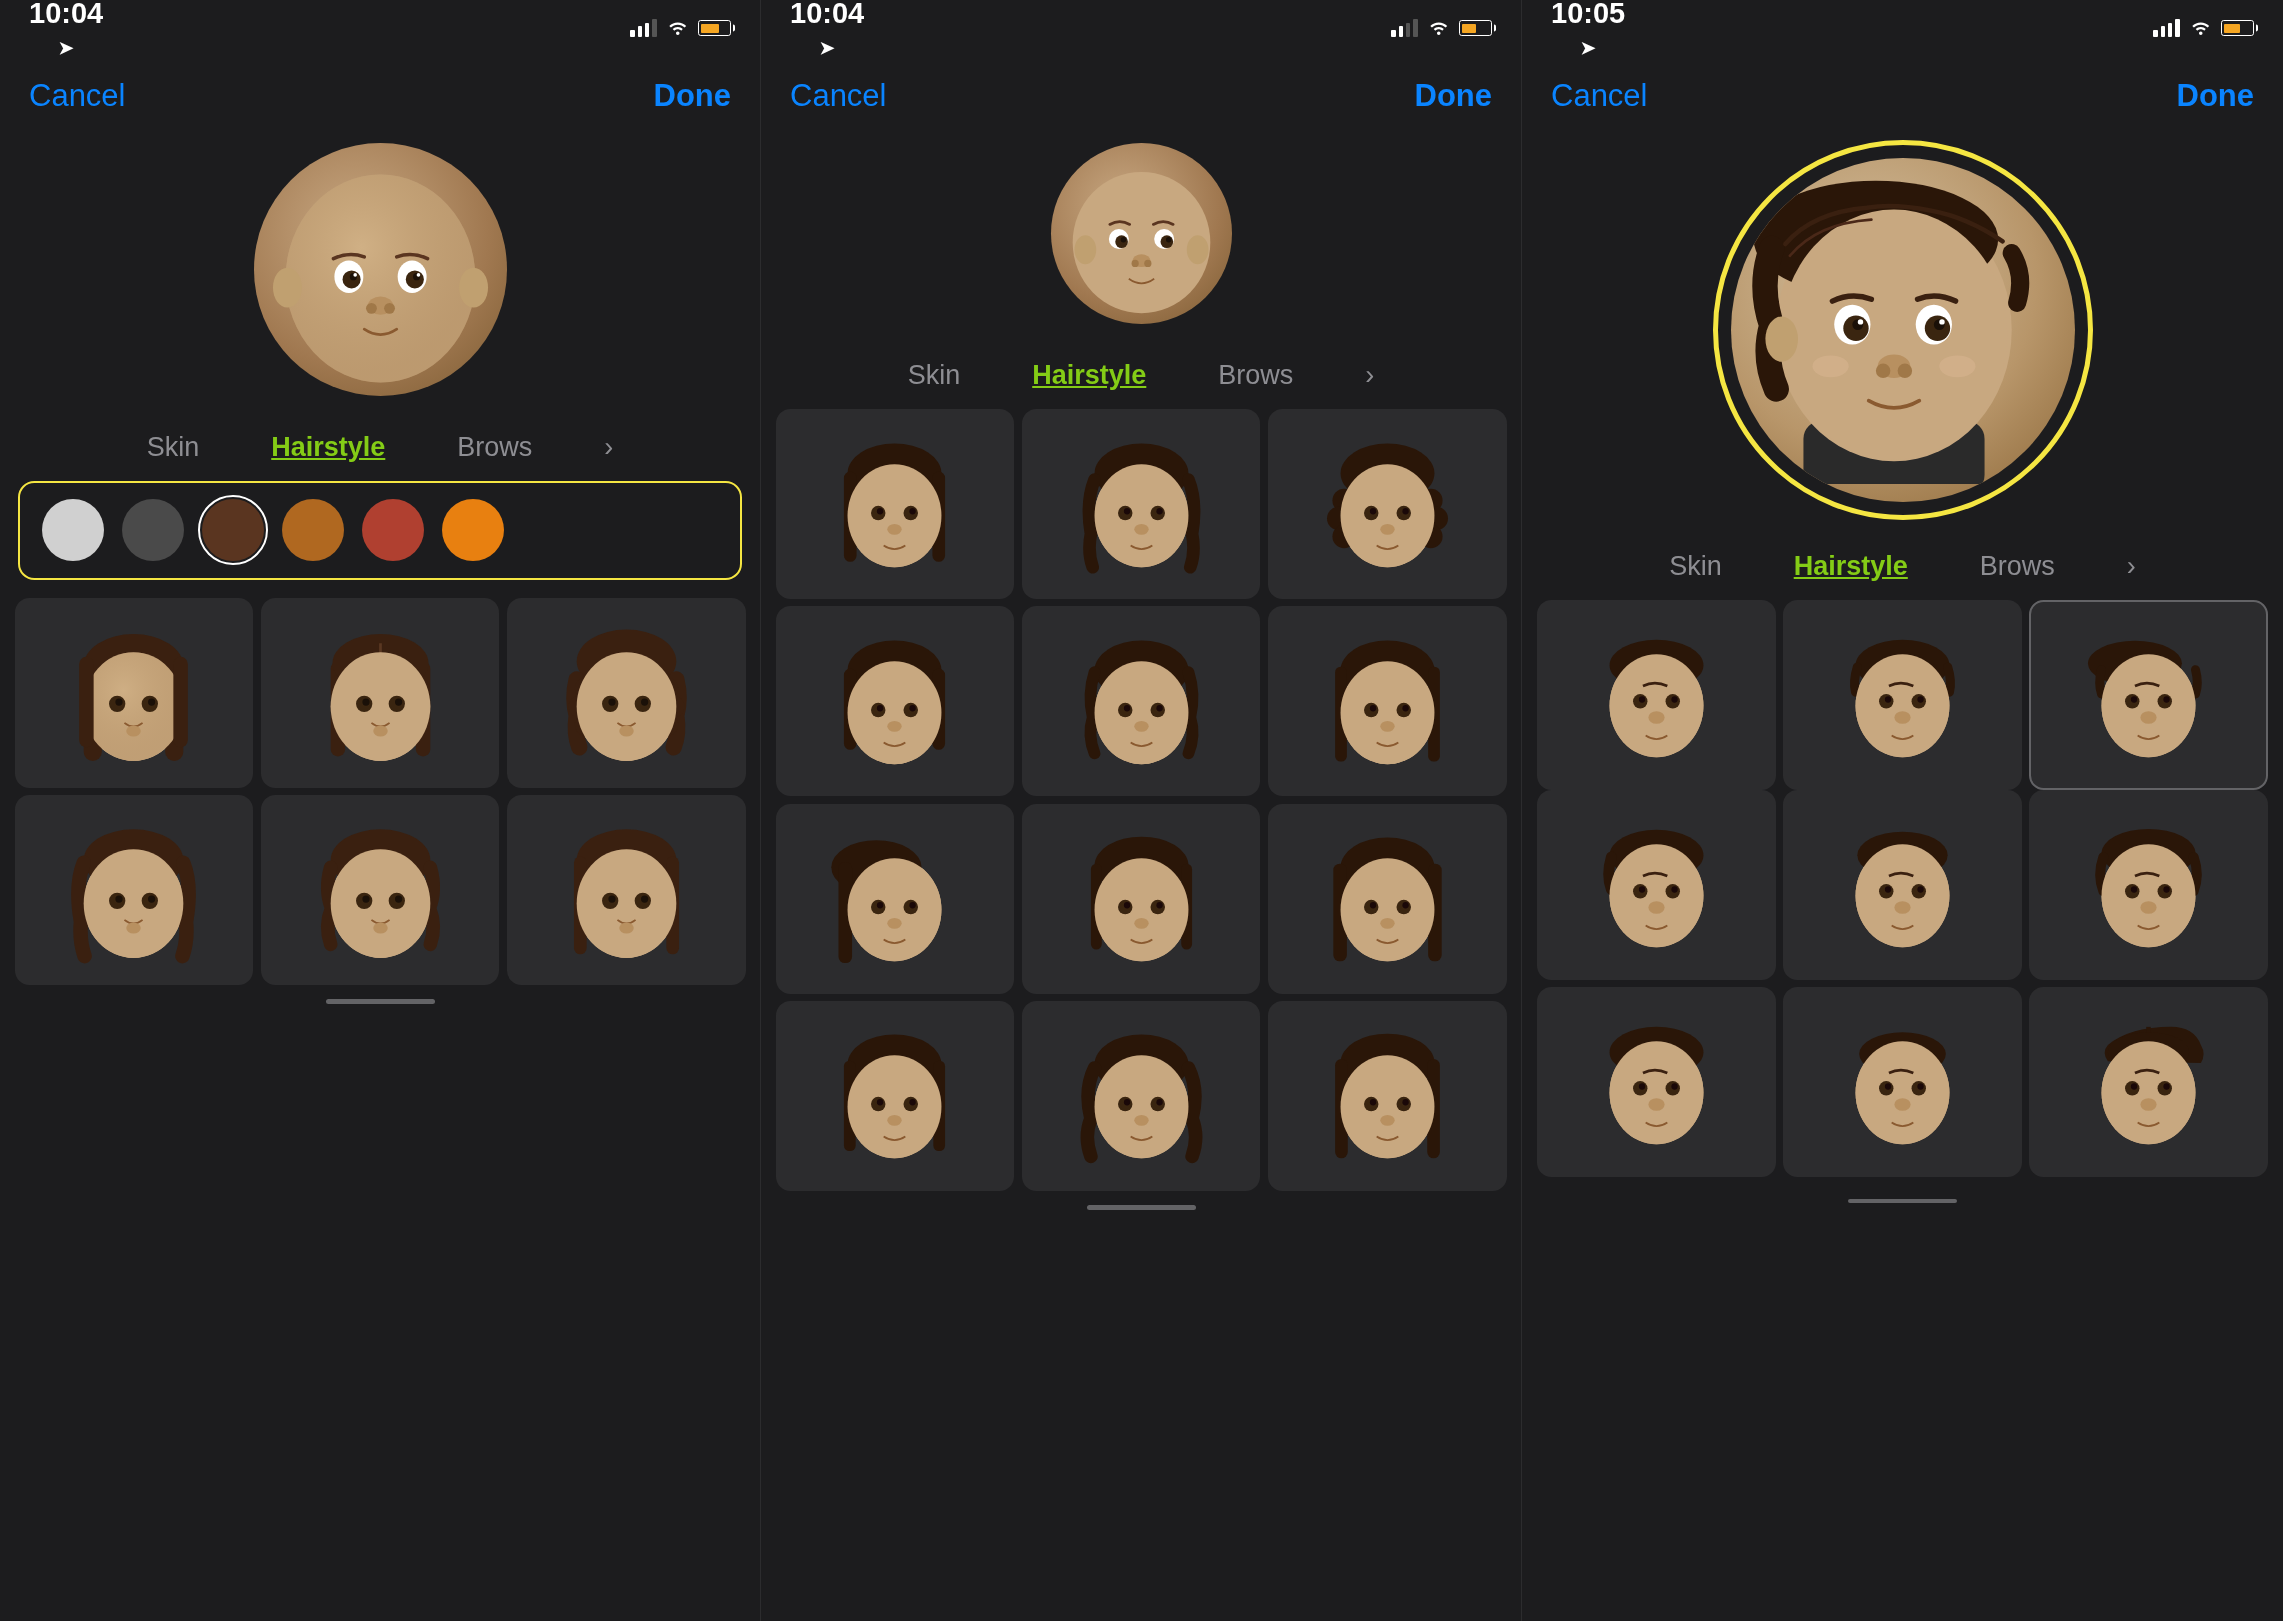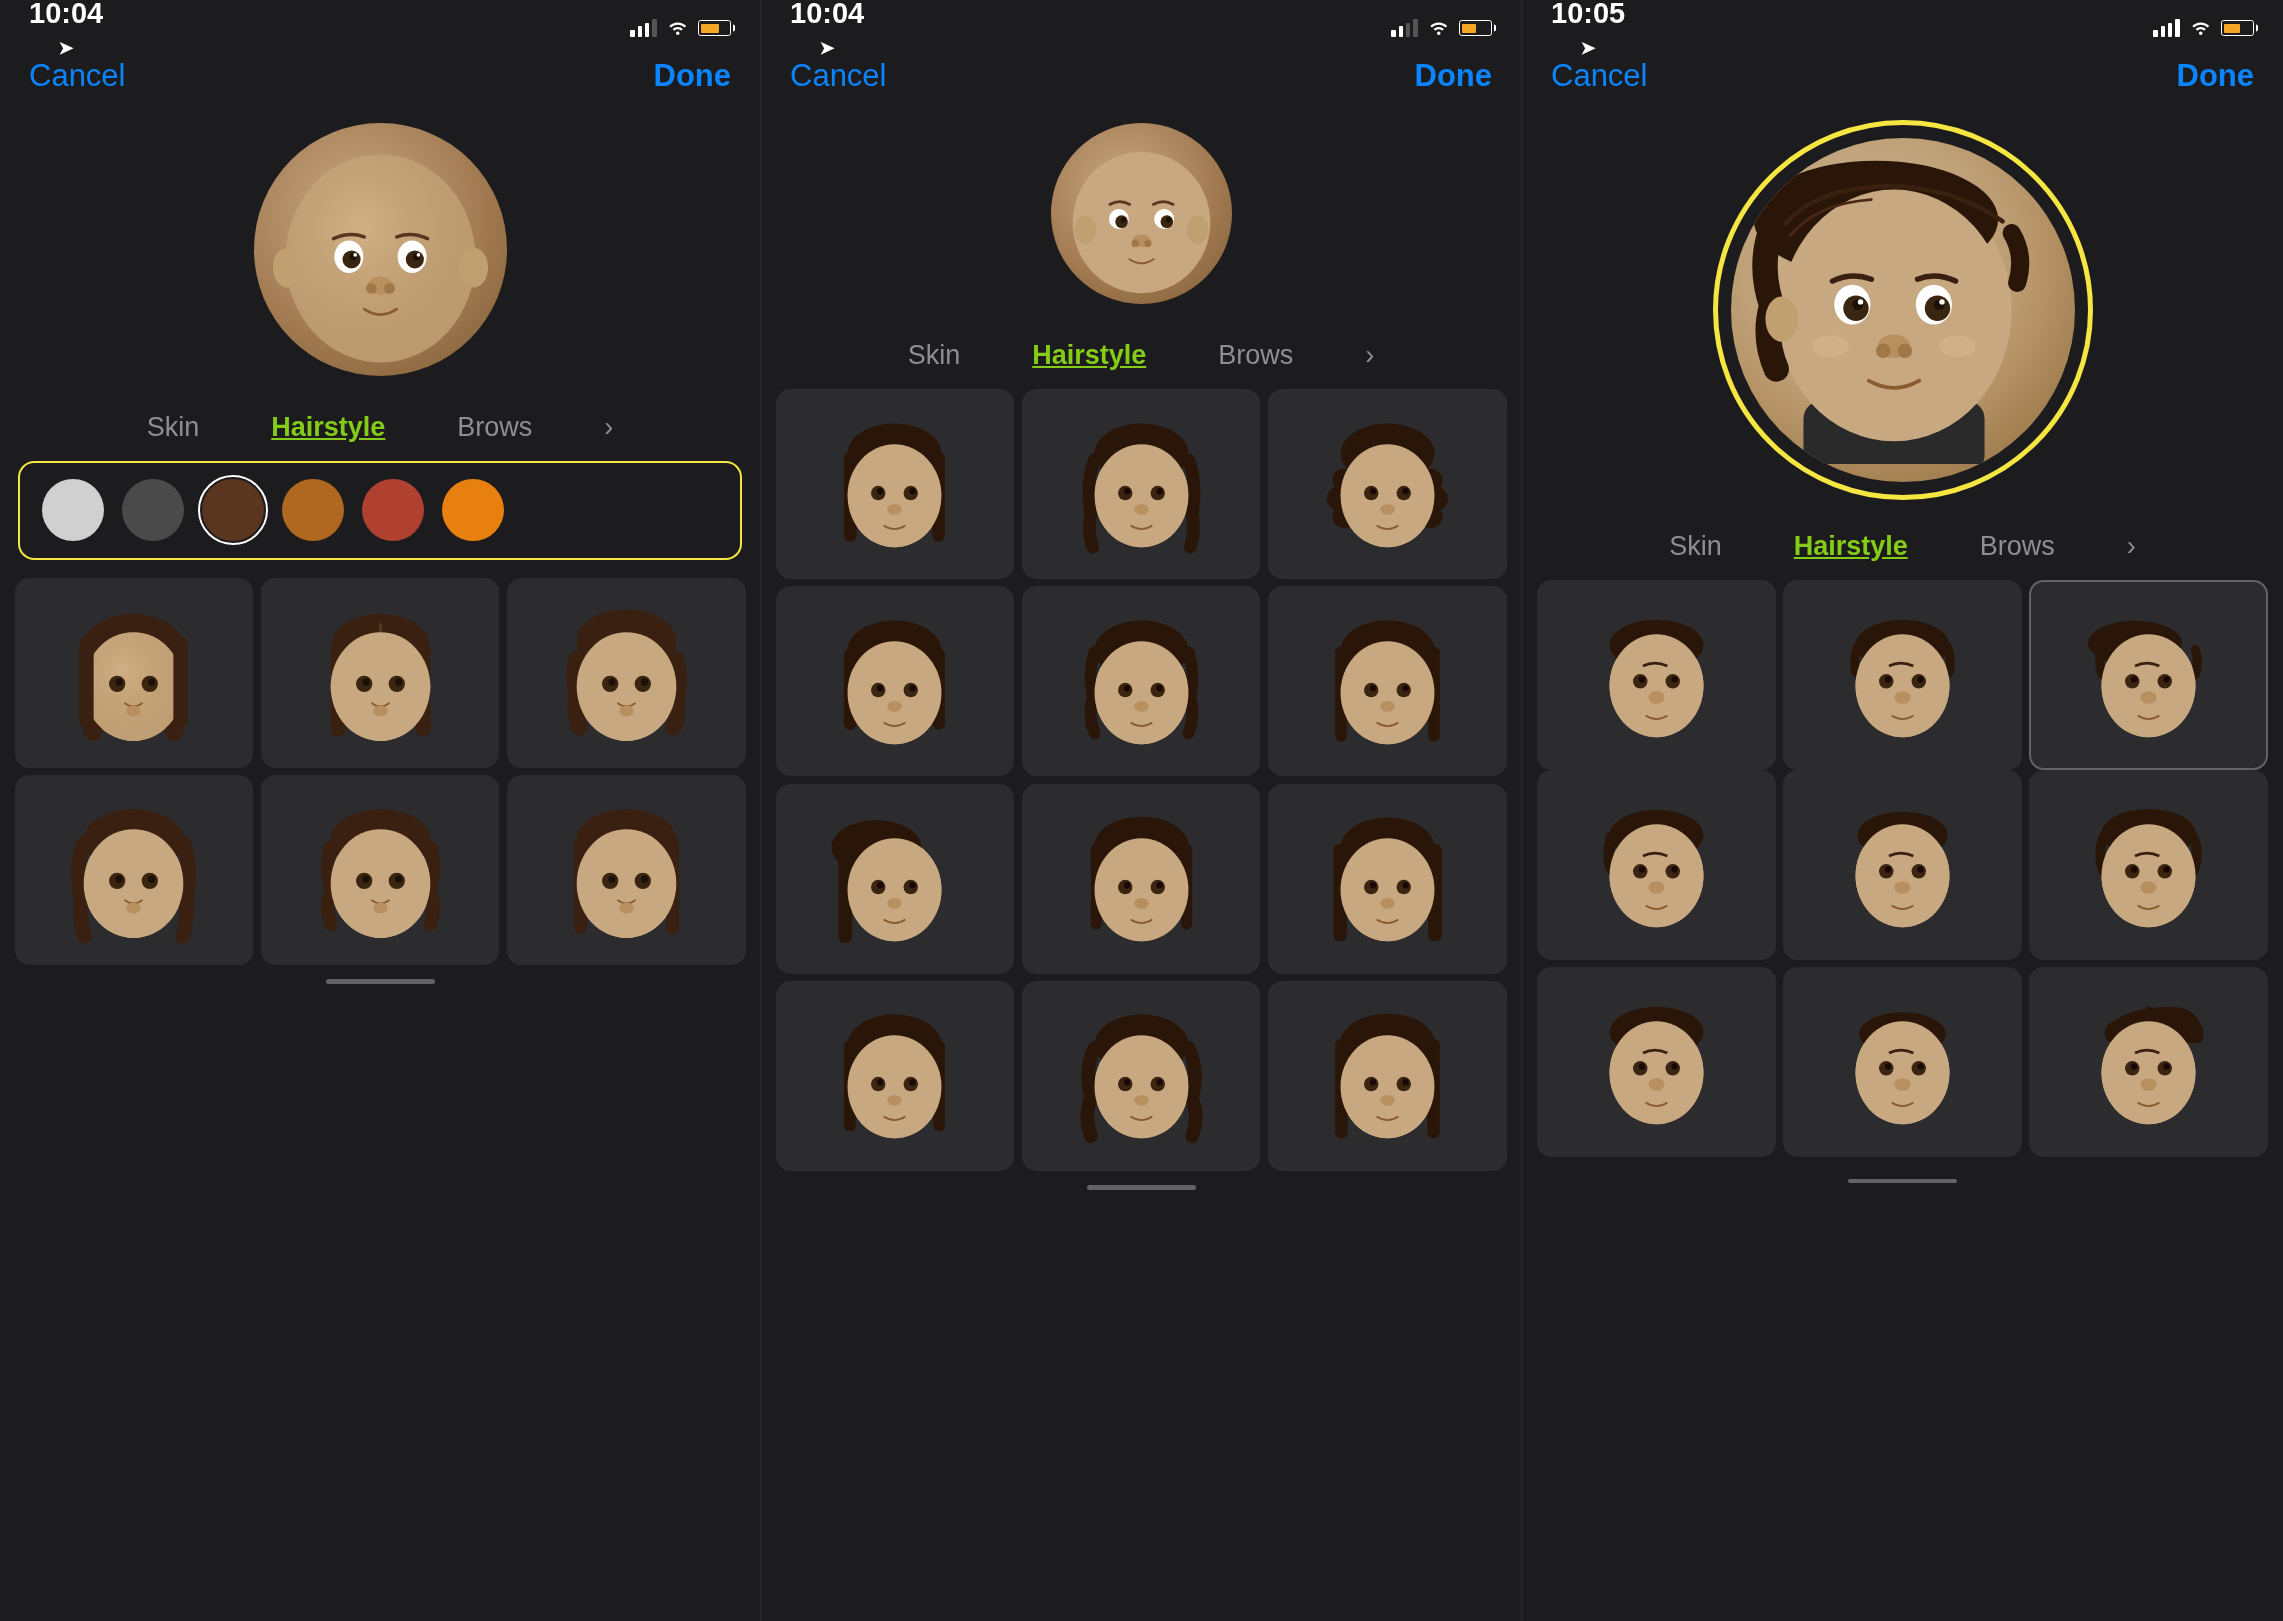--- a/index.html
+++ b/index.html
@@ -83,20 +83,21 @@
       border-radius: 0.9px;
       margin: 1.8px;
     }
 
     
     .nav-bar {
       display: flex;
       align-items: center;
       justify-content: space-between;
       padding: 7.2px 29px 11px 29px;
+      margin-top: 20px;
     }
     .nav-cancel {
       font-size: 31px;
       color: #0a84ff;
       font-weight: 400;
     }
     .nav-done {
       font-size: 31px;
       color: #0a84ff;
       font-weight: 600;

